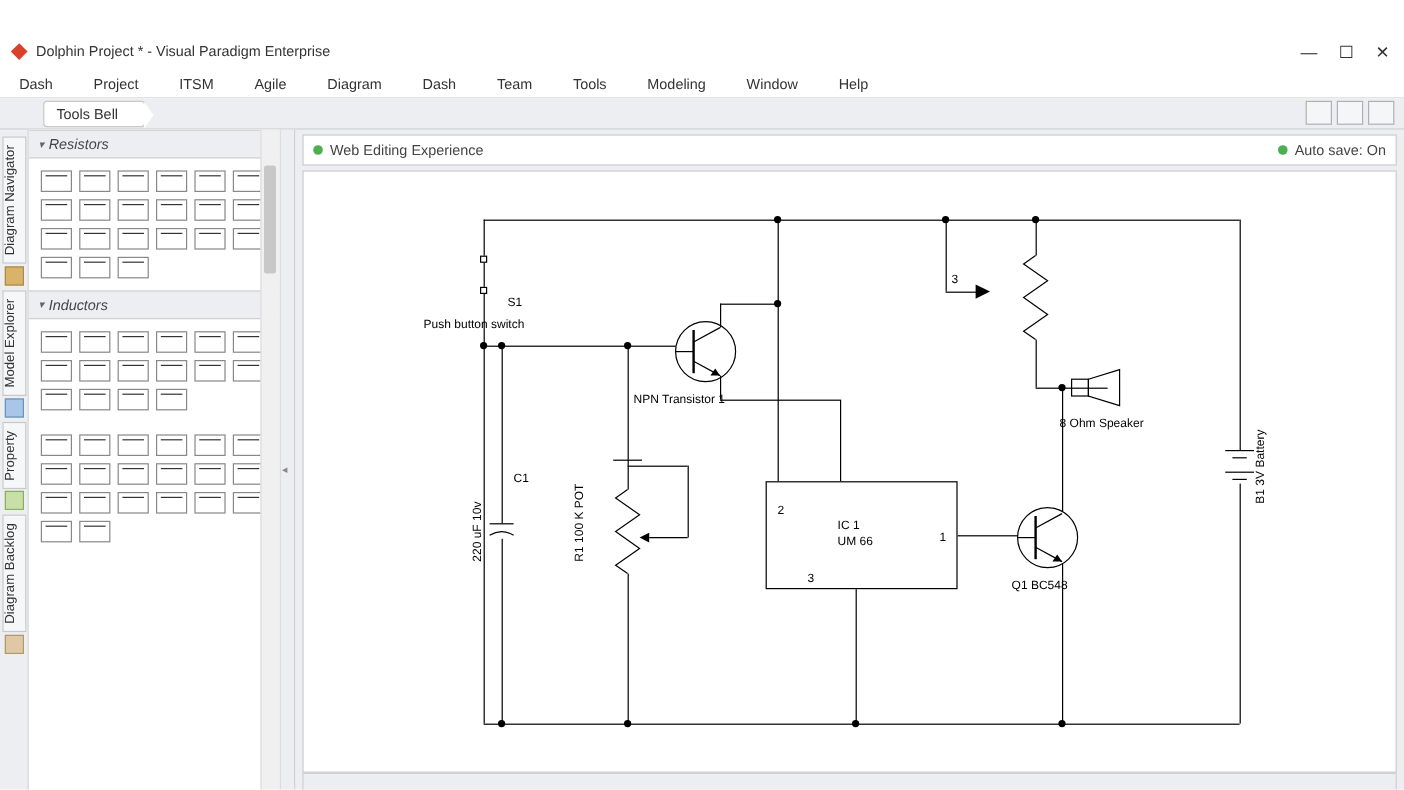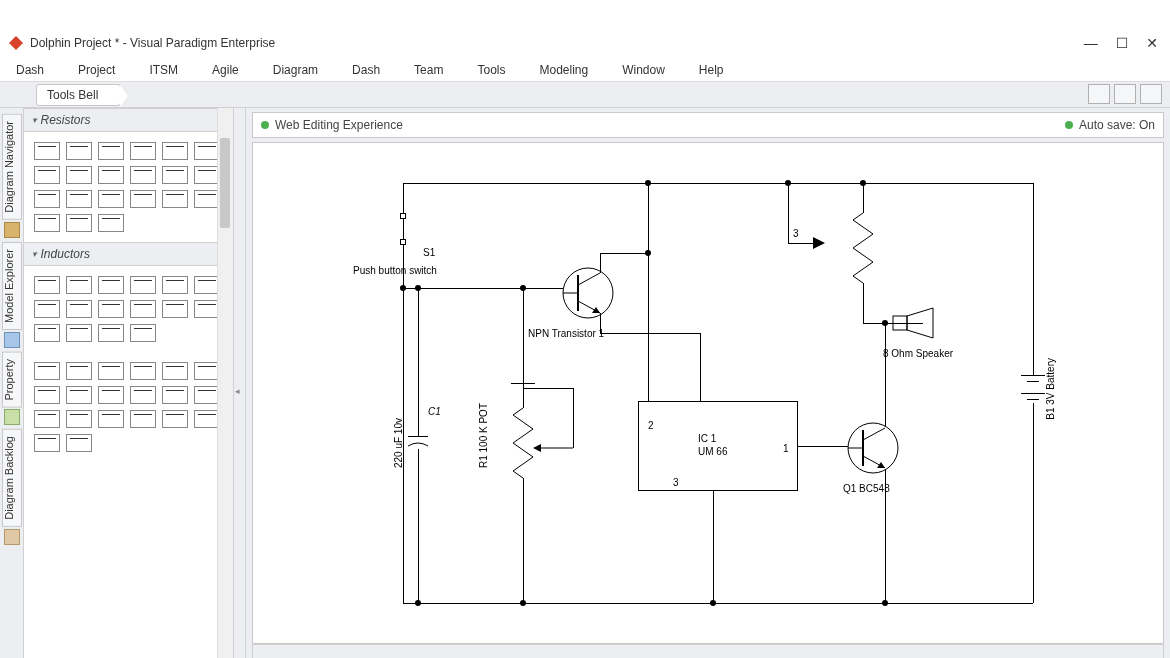--- a/index.html
+++ b/index.html
@@ -209,21 +209,21 @@
 
         <div class="wire" style="left:165px; top:145px; width:1px; height:148px;"></div>
         <div class="node" style="left:165px; top:145px;"></div>
 
         <div class="wire" style="left:155px; top:293px; width:20px; height:1px;"></div>
         <svg class="shape" style="left:155px; top:300px;" width="20" height="6">
             <path d="M0 3 Q10 -3 20 3" stroke="#000" fill="none"></path>
           </svg>
         <div class="wire" style="left:165px; top:306px; width:1px; height:154px;"></div>
         <div class="node" style="left:165px; top:460px;"></div>
-        <div class="clabel" style="left:175px; top:263px;font-style:italic;">C1</div>
+        <div class="clabel" style="left:175px; top:251px;">C1</div>
         <div class="vlabel" style="left:140px; top:275px;">220 uF 10v</div>
 
         <div class="wire" style="left:270px; top:145px; width:1px; height:95px;"></div>
         <div class="node" style="left:270px; top:145px;"></div>
         <div class="wire" style="left:258px; top:240px; width:24px; height:1px;"></div>
         <div class="wire" style="left:270px; top:240px; width:1px; height:25px;"></div>
         <svg class="shape" style="left:260px; top:265px;" width="20" height="70">
             <polyline points="10,0 0,7 20,21 0,35 20,49 0,63 10,70" stroke="#000" fill="none"></polyline>
           </svg>
         <div class="wire" style="left:270px; top:335px; width:1px; height:125px;"></div>

